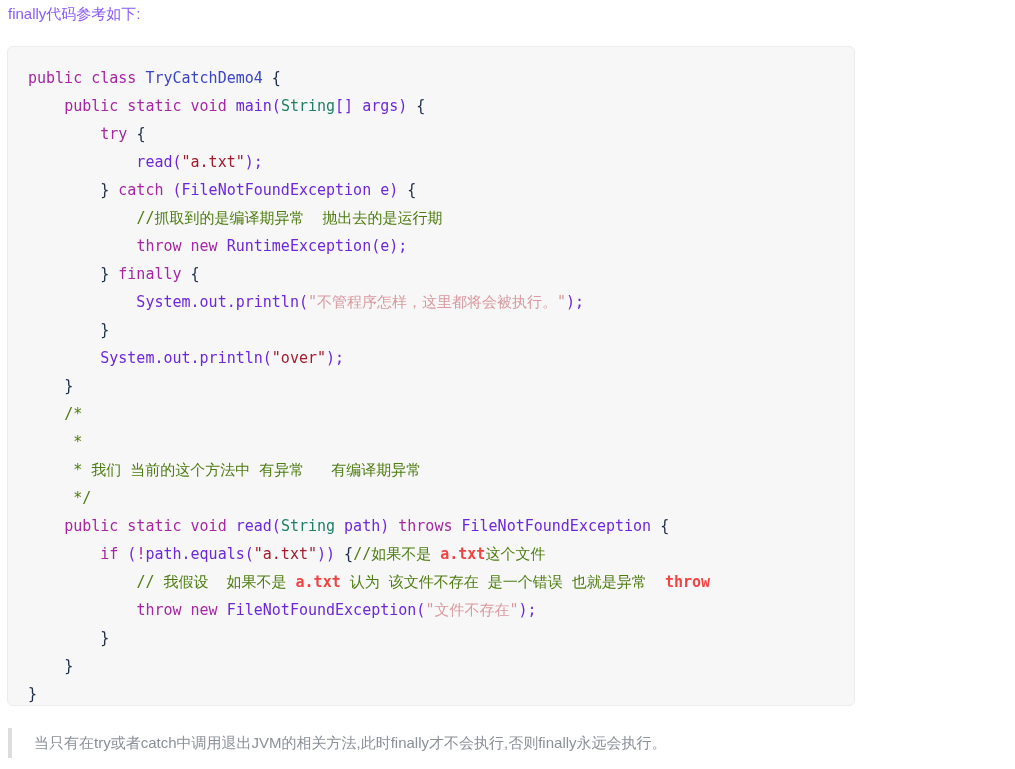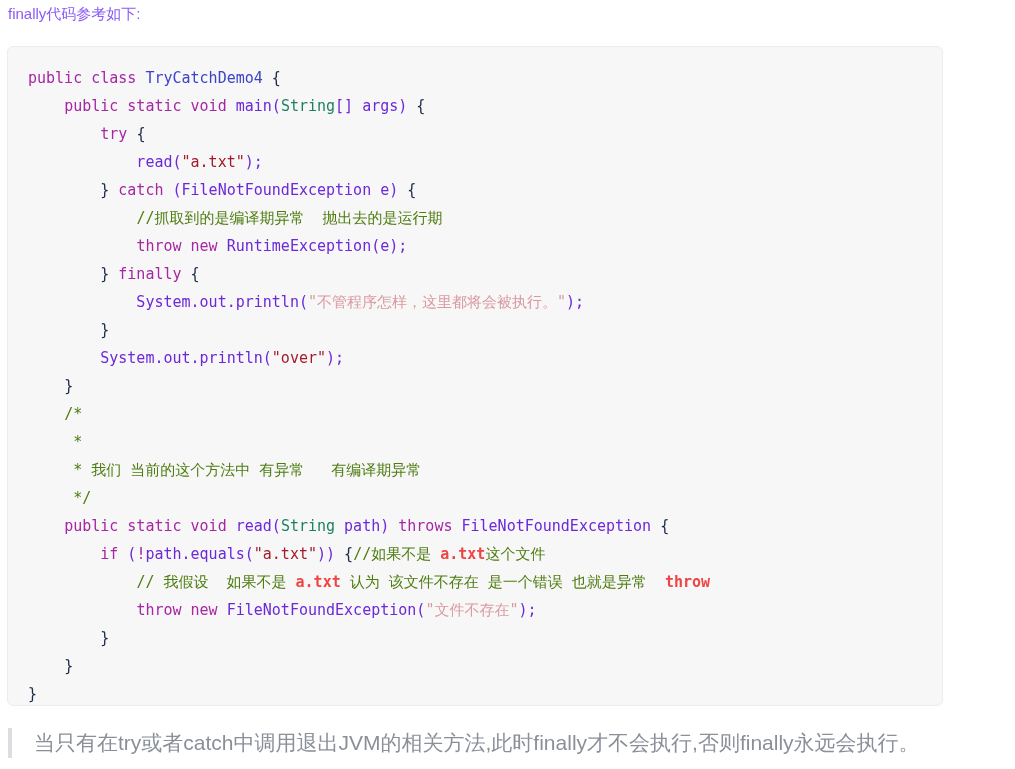--- a/index.html
+++ b/index.html
@@ -31,21 +31,21 @@
     line-height: 22px;
     color: #8b5cf6;
     white-space: pre;
   }
 
   
   .code-block {
     position: absolute;
     left: 7px;
     top: 46px;
-    width: 936px;
+    width: 848px;
     height: 660px;
     box-sizing: border-box;
     background: #f7f7f8;
     border: 1px solid #ececef;
     border-radius: 6px;
     overflow: hidden;
   }
   pre.code {
     margin: 0;
     padding: 17px 0 0 20px;
@@ -73,21 +73,21 @@
   .note {
     position: absolute;
     left: 8px;
     top: 728px;
     width: 999px;
     box-sizing: border-box;
     border-left: 4px solid #dcdde0;
     padding: 2px 0 2px 22px;
   }
   .note-text {
-    font-size: 21px;
+    font-size: 15px;
     line-height: 26px;
     color: #8a8f98;
     white-space: pre;
   }
 </style>
 </head>
 <body>
 
 <div class="page">
 

